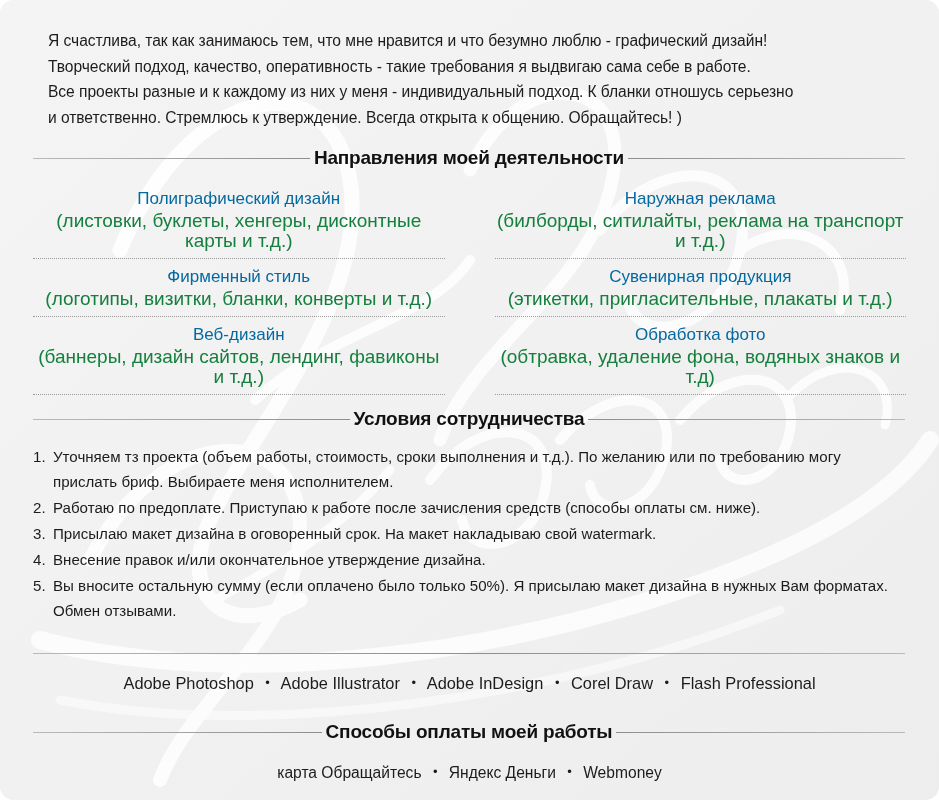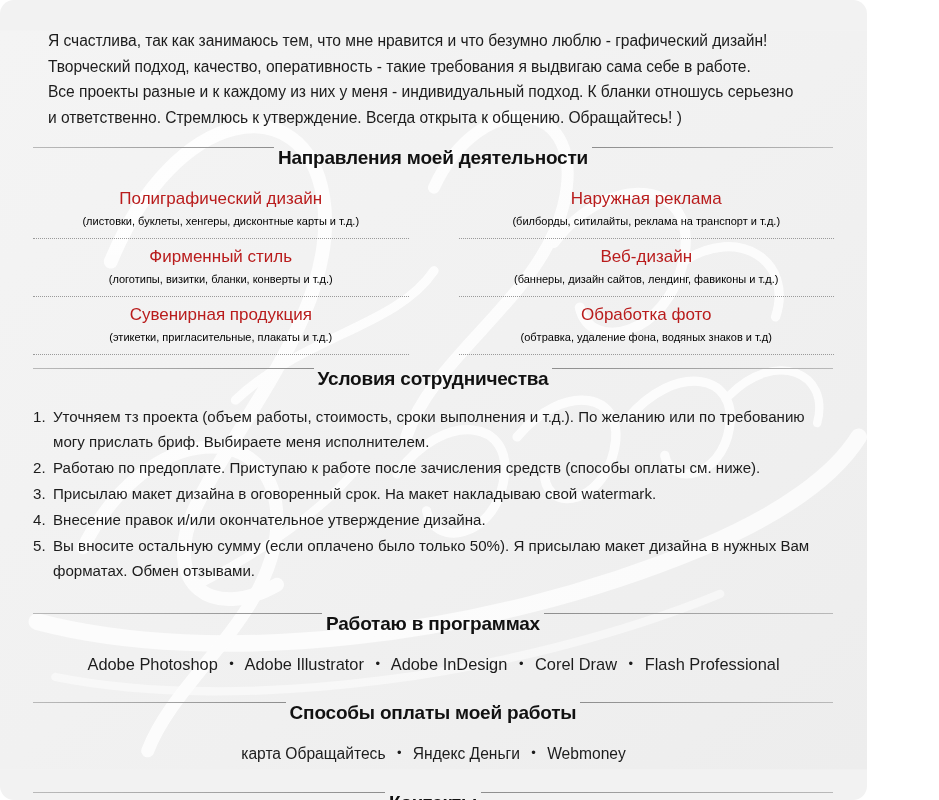--- a/index.html
+++ b/index.html
@@ -10,21 +10,21 @@
   }
   body {
     width: 939px;
     height: 800px;
     overflow: hidden;
     font-family: "Liberation Sans", "DejaVu Sans", sans-serif;
   }
 
   .card {
     position: relative;
-    width: 867px;
+    width: 939px;
     height: 800px;
     box-sizing: border-box;
     background: #f2f2f2;
     border-radius: 14px;
     overflow: hidden;
     color: #1a1a1a;
   }
 
   
   .watermark {
@@ -53,20 +53,21 @@
     font-size: 15.6px;
     line-height: 25.5px;
     color: #1c1c1c;
     letter-spacing: -0.05px;
     white-space: nowrap;
   }
 
   
   .section-head {
     display: flex;
+    align-items: center;
     margin: 13px 34px 0 33px;
   }
   .section-head .rule {
     flex: 1 1 auto;
     height: 1px;
     background: #9b9b9b;
   }
   .section-head .rule.left  { background: linear-gradient(to right, #b9b9b9, #8e8e8e); }
   .section-head .rule.right { background: linear-gradient(to left,  #b9b9b9, #8e8e8e); }
   .section-head .title {
@@ -87,26 +88,26 @@
   }
   .svc {
     padding: 6px 0 7px 0;
     text-align: center;
     border-bottom: 1px dotted #9a9a9a;
   }
   .svc.last { border-bottom: 1px dotted #9a9a9a; }
   .svc .svc-title {
     font-size: 17px;
     line-height: 24px;
-    color: #b91c1c;
+    color: #0369a1;
   }
   .svc .svc-sub {
-    font-size: 11px;
+    font-size: 19px;
     line-height: 20px;
-    color: #000000;
+    color: #15803d;
   }
   .svc-gap { }
 
   
   .conditions {
     margin: 14px 40px 0 33px;
   }
   .cond-item {
     display: flex;
     align-items: flex-start;
@@ -204,28 +205,28 @@
       <div class="svc">
         <div class="svc-title">Наружная реклама</div>
         <div class="svc-sub">(билборды, ситилайты, реклама на транспорт и т.д.)</div>
       </div>
 
       <div class="svc">
         <div class="svc-title">Фирменный стиль</div>
         <div class="svc-sub">(логотипы, визитки, бланки, конверты и т.д.)</div>
       </div>
       <div class="svc-gap"></div>
+      <div class="svc last">
+        <div class="svc-title">Сувенирная продукция</div>
+        <div class="svc-sub">(этикетки, пригласительные, плакаты и т.д.)</div>
+      </div>
+
       <div class="svc">
         <div class="svc-title">Веб-дизайн</div>
         <div class="svc-sub">(баннеры, дизайн сайтов, лендинг, фавиконы и т.д.)</div>
-      </div>
-
-      <div class="svc last">
-        <div class="svc-title">Сувенирная продукция</div>
-        <div class="svc-sub">(этикетки, пригласительные, плакаты и т.д.)</div>
       </div>
       <div class="svc-gap"></div>
       <div class="svc last">
         <div class="svc-title">Обработка фото</div>
         <div class="svc-sub">(обтравка, удаление фона, водяных знаков и т.д)</div>
       </div>
     </div>
 
     <div class="section-head">
       <span class="rule left"></span>
@@ -253,21 +254,20 @@
       <div class="cond-item">
         <span class="num">5.</span>
         <span class="txt">Вы вносите остальную сумму (если оплачено было только 50%). Я присылаю макет дизайна в нужных Вам форматах. Обмен отзывами.</span>
       </div>
     </div>
 
     <div class="spacer-md"></div>
 
     <div class="section-head">
       <span class="rule left"></span>
-      <span class="title">Работаю в программах</span>
       <span class="rule right"></span>
     </div>
 
     <div class="inline-row">
       <span>Adobe Photoshop</span>
       <span class="sep">•</span>
       <span>Adobe Illustrator</span>
       <span class="sep">•</span>
       <span>Adobe InDesign</span>
       <span class="sep">•</span>

